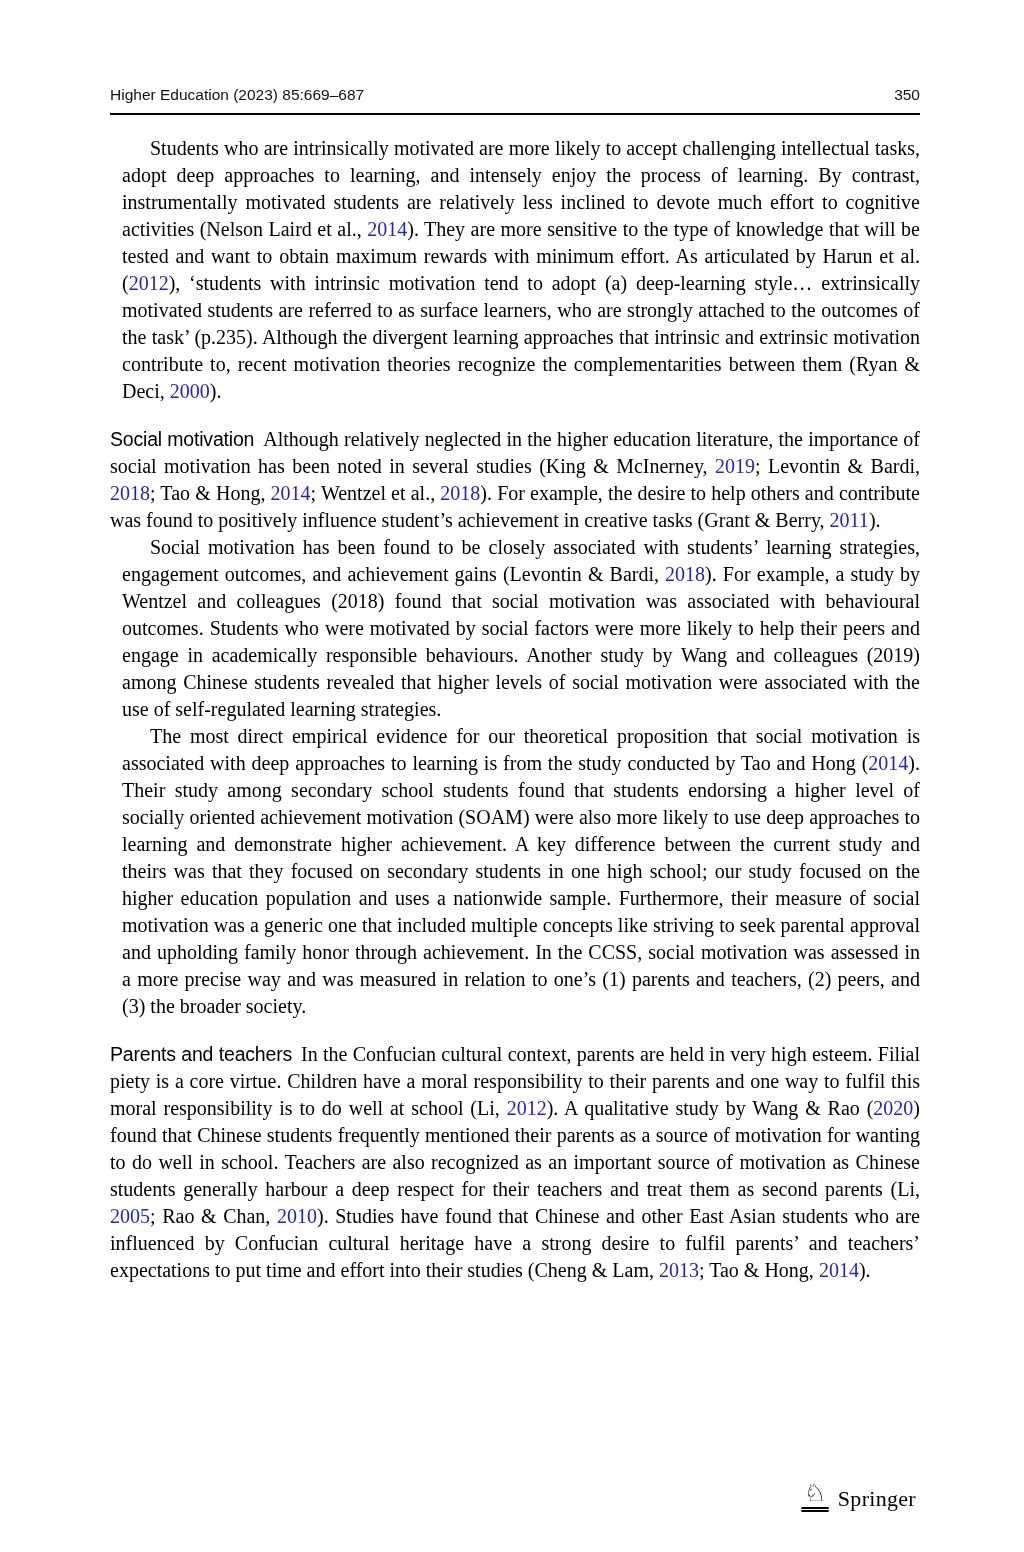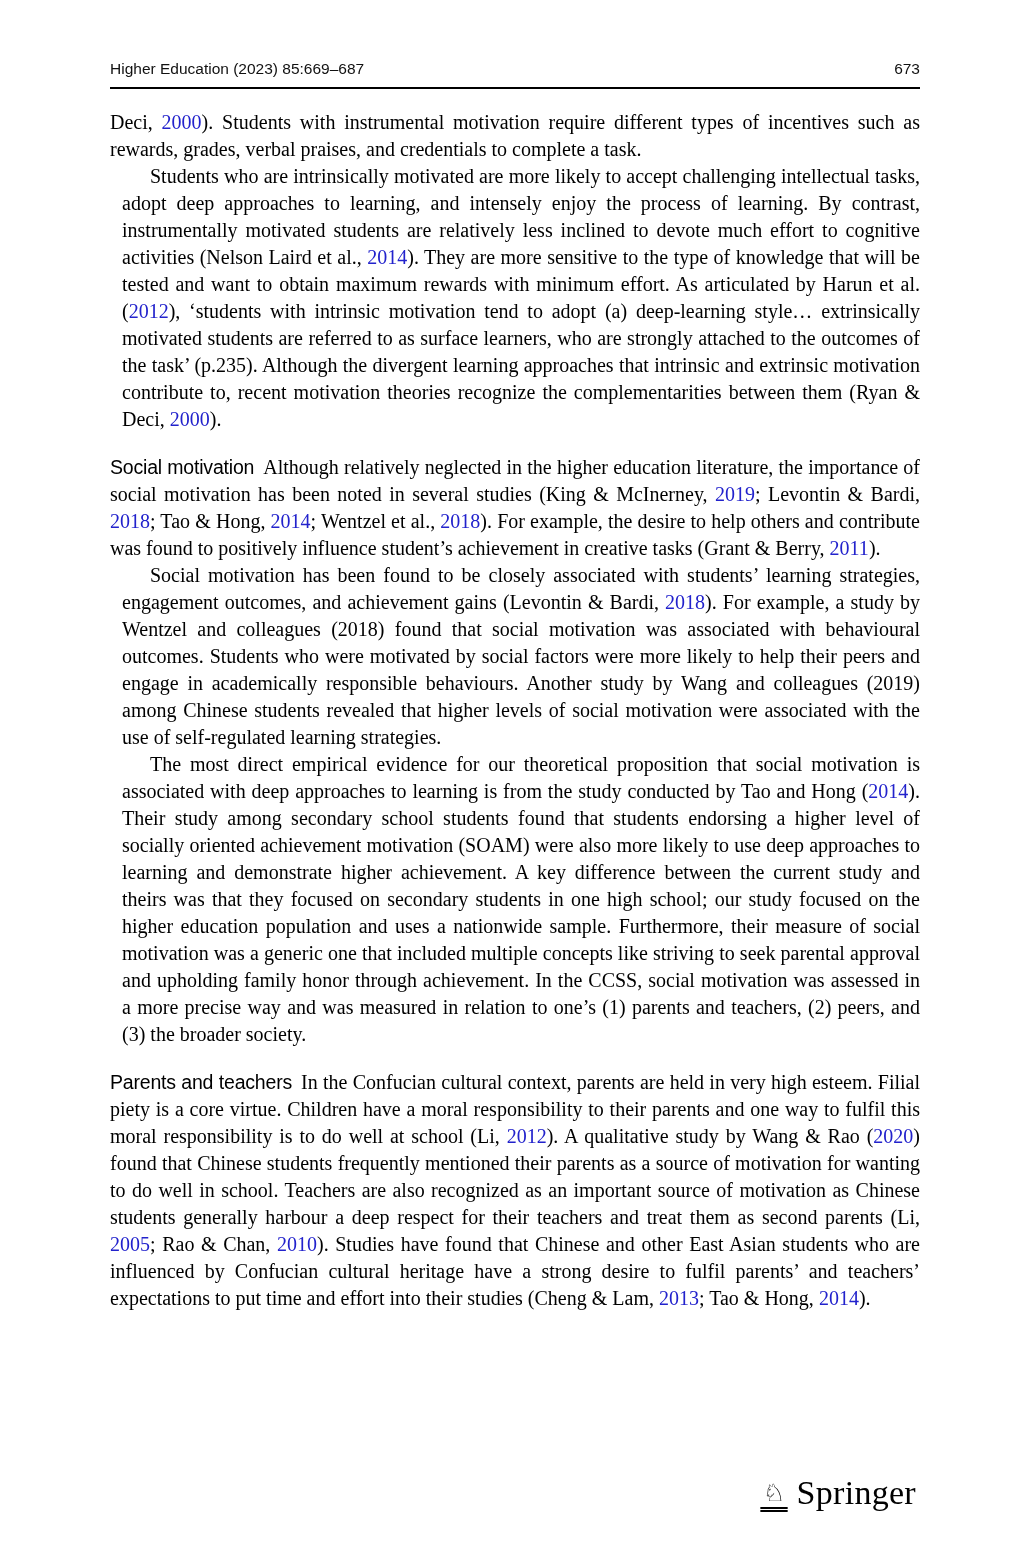--- a/index.html
+++ b/index.html
@@ -10,21 +10,21 @@
     height: 1552px;
     margin: 0 auto;
     background: #ffffff;
     color: #000000;
     overflow: hidden;
   }
   .page-header {
     display: flex;
     justify-content: space-between;
     align-items: flex-end;
-    margin: 60px 104px 0 110px;
+    margin: 86px 104px 0 110px;
     font-family: "Liberation Sans", sans-serif;
     font-size: 15.5px;
     color: #111111;
   }
   .header-rule {
     margin: 9px 104px 0 110px;
     border: none;
     border-top: 2px solid #000000;
     height: 0;
   }
@@ -64,40 +64,39 @@
   .springer-knight {
     display: inline-block;
     font-family: "DejaVu Sans", sans-serif;
     font-size: 24px;
     line-height: 1;
     padding: 0 2px 2px 2px;
     border-bottom: 5px double #000000;
     transform: scaleX(1.05);
   }
   .springer-wordmark {
-    font-size: 34px;
+    font-size: 22px;
     letter-spacing: 0.3px;
     line-height: 1;
     padding-bottom: 2px;
   }
 </style>
 </head>
 <body>
 
 <div class="page">
 
   <div class="page-header">
     <span>Higher Education (2023) 85:669–687</span>
-    <span>673</span>
+    <span>350</span>
   </div>
 
   <hr class="header-rule">
 
   <div class="article-body">
-      <p class="para">Deci, <a class="cite-link">2000</a>). Students with instrumental motivation require different types of incentives such as rewards, grades, verbal praises, and credentials to complete a task.</p>
       <p class="para indent">Students who are intrinsically motivated are more likely to accept challenging intellectual tasks, adopt deep approaches to learning, and intensely enjoy the process of learning. By contrast, instrumentally motivated students are relatively less inclined to devote much effort to cognitive activities (Nelson Laird et al., <a class="cite-link">2014</a>). They are more sensitive to the type of knowledge that will be tested and want to obtain maximum rewards with minimum effort. As articulated by Harun et al. (<a class="cite-link">2012</a>), ‘students with intrinsic motivation tend to adopt (a) deep-learning style… extrinsically motivated students are referred to as surface learners, who are strongly attached to the outcomes of the task’ (p.235). Although the divergent learning approaches that intrinsic and extrinsic motivation contribute to, recent motivation theories recognize the complementarities between them (Ryan &amp; Deci, <a class="cite-link">2000</a>).</p>
       <p class="para space-before"><span class="run-in-heading">Social motivation</span>Although relatively neglected in the higher education literature, the importance of social motivation has been noted in several studies (King &amp; McInerney, <a class="cite-link">2019</a>; Levontin &amp; Bardi, <a class="cite-link">2018</a>; Tao &amp; Hong, <a class="cite-link">2014</a>; Wentzel et al., <a class="cite-link">2018</a>). For example, the desire to help others and contribute was found to positively influence student’s achievement in creative tasks (Grant &amp; Berry, <a class="cite-link">2011</a>).</p>
       <p class="para indent">Social motivation has been found to be closely associated with students’ learning strategies, engagement outcomes, and achievement gains (Levontin &amp; Bardi, <a class="cite-link">2018</a>). For example, a study by Wentzel and colleagues (2018) found that social motivation was associated with behavioural outcomes. Students who were motivated by social factors were more likely to help their peers and engage in academically responsible behaviours. Another study by Wang and colleagues (2019) among Chinese students revealed that higher levels of social motivation were associated with the use of self-regulated learning strategies.</p>
       <p class="para indent">The most direct empirical evidence for our theoretical proposition that social motivation is associated with deep approaches to learning is from the study conducted by Tao and Hong (<a class="cite-link">2014</a>). Their study among secondary school students found that students endorsing a higher level of socially oriented achievement motivation (SOAM) were also more likely to use deep approaches to learning and demonstrate higher achievement. A key difference between the current study and theirs was that they focused on secondary students in one high school; our study focused on the higher education population and uses a nationwide sample. Furthermore, their measure of social motivation was a generic one that included multiple concepts like striving to seek parental approval and upholding family honor through achievement. In the CCSS, social motivation was assessed in a more precise way and was measured in relation to one’s (1) parents and teachers, (2) peers, and (3) the broader society.</p>
       <p class="para space-before"><span class="run-in-heading">Parents and teachers</span>In the Confucian cultural context, parents are held in very high esteem. Filial piety is a core virtue. Children have a moral responsibility to their parents and one way to fulfil this moral responsibility is to do well at school (Li, <a class="cite-link">2012</a>). A qualitative study by Wang &amp; Rao (<a class="cite-link">2020</a>) found that Chinese students frequently mentioned their parents as a source of motivation for wanting to do well in school. Teachers are also recognized as an important source of motivation as Chinese students generally harbour a deep respect for their teachers and treat them as second parents (Li, <a class="cite-link">2005</a>; Rao &amp; Chan, <a class="cite-link">2010</a>). Studies have found that Chinese and other East Asian students who are influenced by Confucian cultural heritage have a strong desire to fulfil parents’ and teachers’ expectations to put time and effort into their studies (Cheng &amp; Lam, <a class="cite-link">2013</a>; Tao &amp; Hong, <a class="cite-link">2014</a>).</p>
     </div>
 
   <div class="page-footer">
     <span class="springer-knight">♘</span>
     <span class="springer-wordmark">Springer</span>

